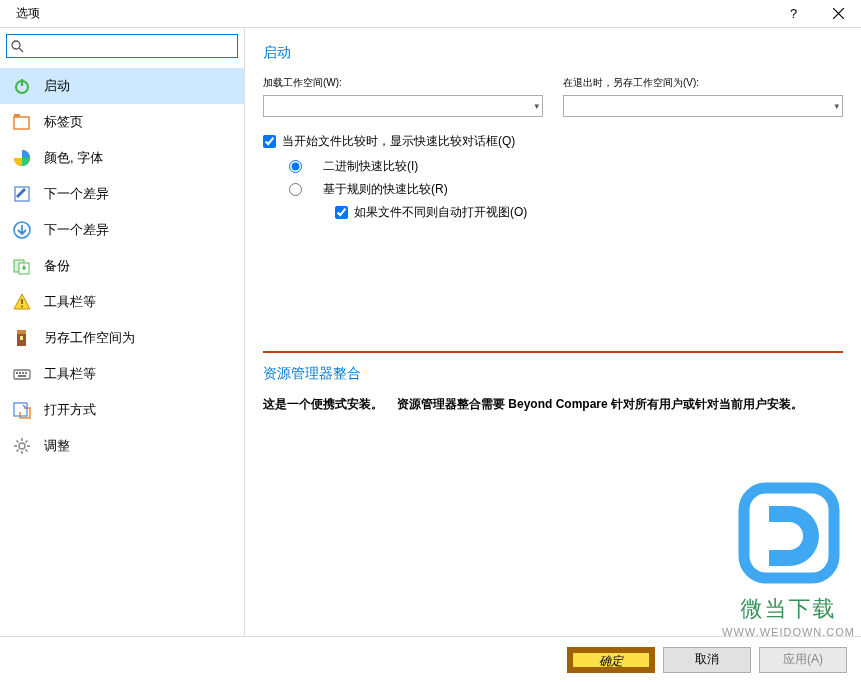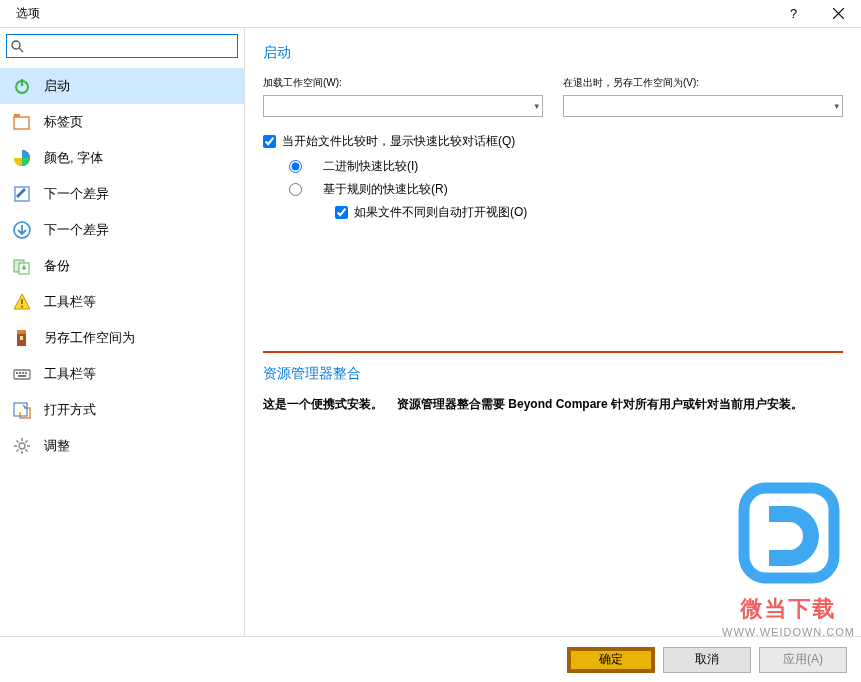--- a/index.html
+++ b/index.html
@@ -31,25 +31,25 @@
 .radio-group { margin-left: 26px; }
 .radio-row { display: flex; align-items: center; gap: 21px; margin-bottom: 6px; }
 .checkbox-row2 { display: flex; align-items: center; gap: 6px; margin-left: 26px; margin-top: 4px; padding-left: 20px; }
 input[type=checkbox], input[type=radio] { width: 13px; height: 13px; }
 .divider-section { margin-top: 130px; border-top: 2px solid #c2410c; padding-top: 12px; }
 .divider-title { font-size: 14px; color: #0078d7; margin-bottom: 12px; }
 .divider-text { font-size: 12px; font-weight: bold; line-height: 1.6; }
 .divider-text .gap { display: inline-block; width: 14px; }
 .footer { height: 46px; border-top: 1px solid #ddd; display: flex; justify-content: flex-end; align-items: center; padding-right: 14px; gap: 8px; }
 .btn { min-width: 88px; height: 26px; border: 1px solid #adadad; background: #e1e1e1; font-size: 12px; font-family: inherit; cursor: default; padding: 0 14px; }
-.btn.primary { border: 4px solid #a16207; background: #eab308; }
+.btn.primary { border: 6px solid #a16207; background: #fde047; font-style: italic; }
 .btn.disabled { color: #888; background: #e9e9e9; }
 .watermark { position: absolute; right: 6px; bottom: 44px; text-align: center; opacity: 0.85; pointer-events: none; }
 .watermark-logo { width: 110px; height: 110px; margin: 0 auto 6px; }
-.watermark-text1 { font-size: 22px; font-weight: bold; color: #ef4444; letter-spacing: 2px; }
+.watermark-text1 { font-size: 22px; font-weight: normal; color: #15803d; letter-spacing: 2px; }
 .watermark-text2 { font-size: 11px; color: #888; letter-spacing: 1px; margin-top: 2px; }
 label { cursor: default; }
 </style>
 </head>
 <body>
 
 <div class="titlebar">
   <span class="titlebar-title">选项</span>
   <div class="titlebar-btn help">?</div>
   <div class="titlebar-btn">

